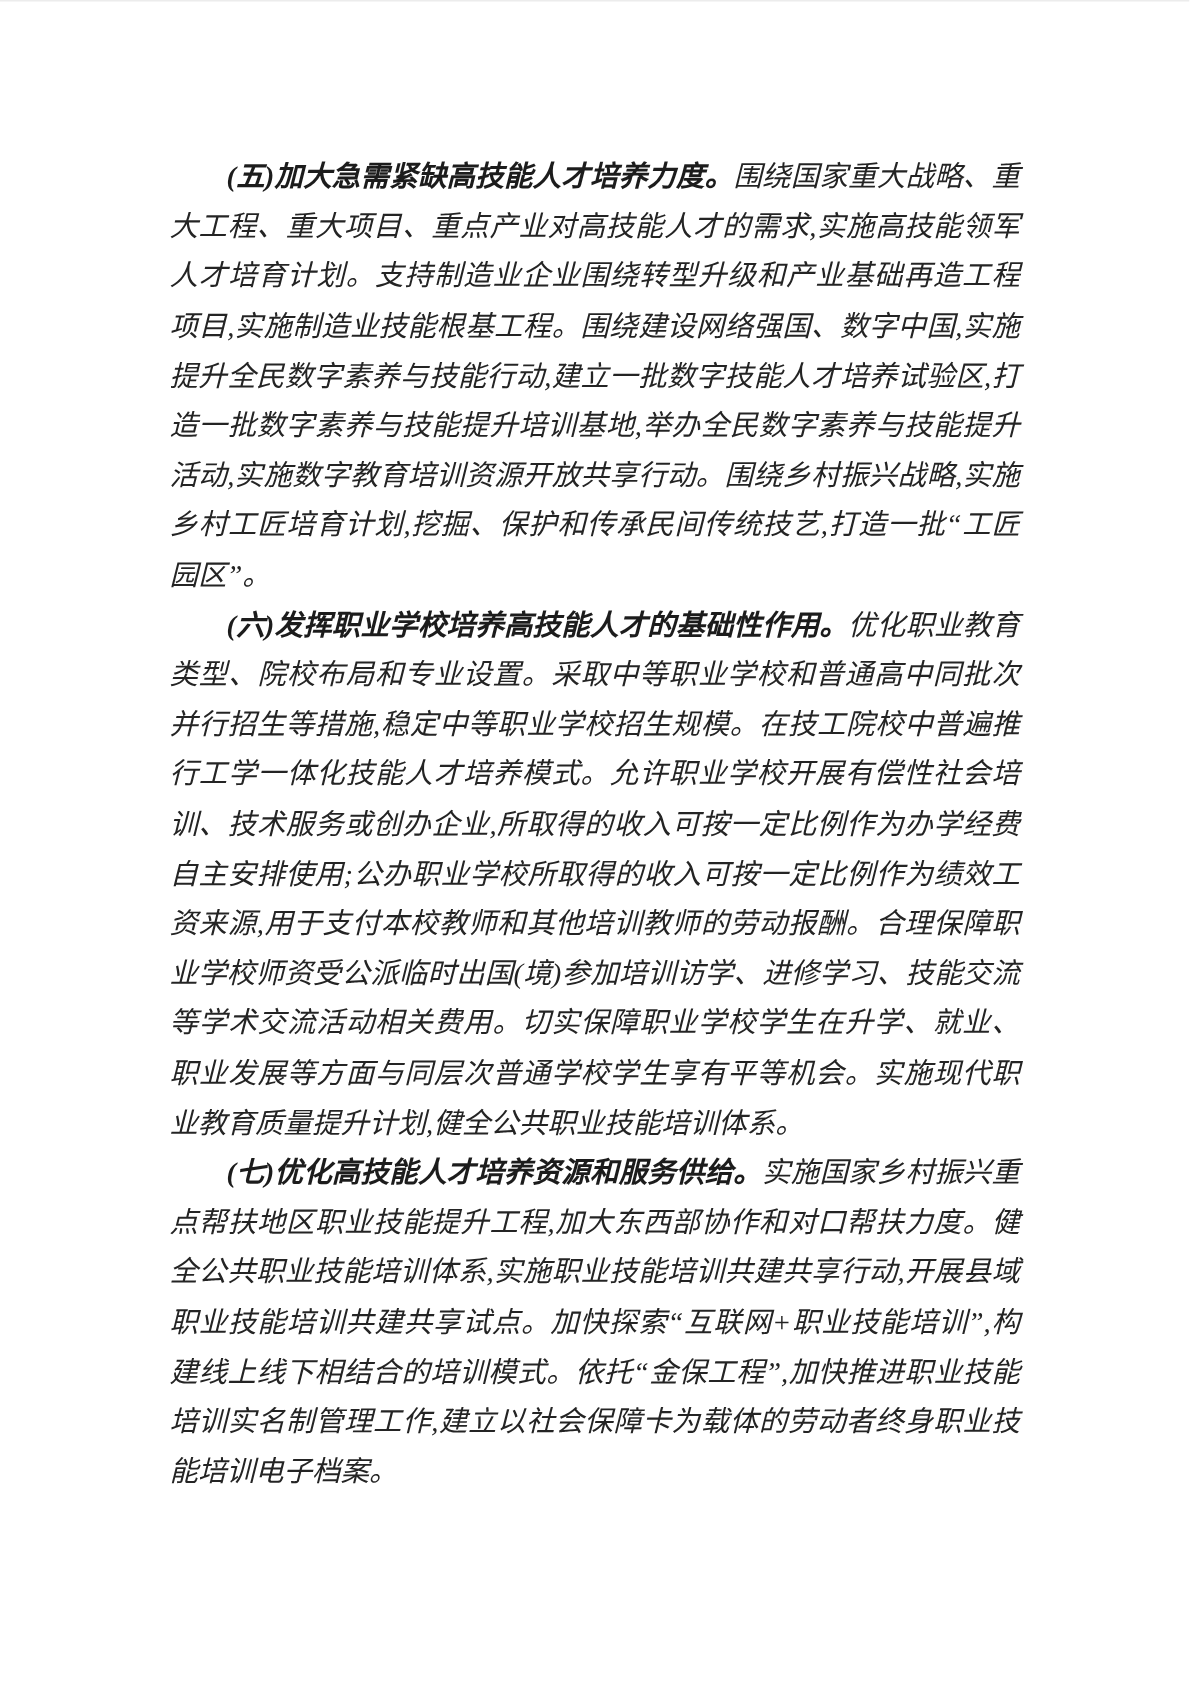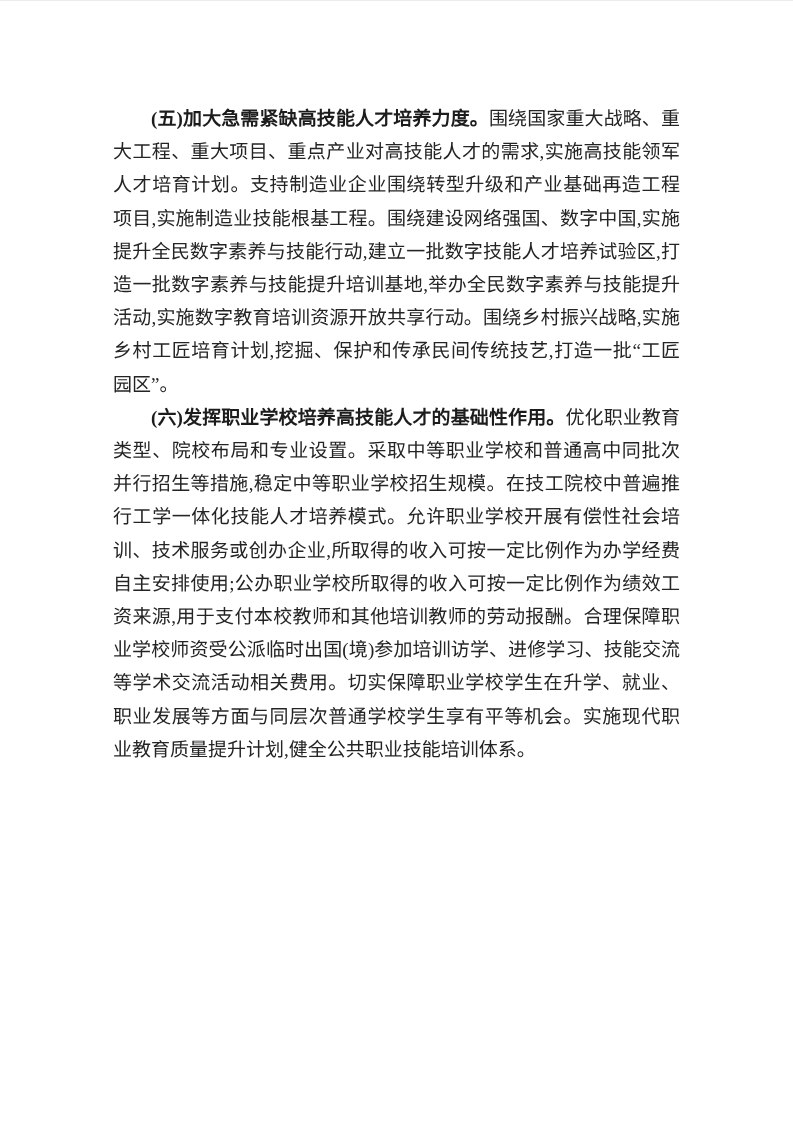--- a/index.html
+++ b/index.html
@@ -1,15 +1,15 @@
 <!DOCTYPE html>
 <html lang="zh-CN"><head>
 <meta charset="utf-8">
 <style>
-  * { margin: 0; padding: 0; box-sizing: border-box; }
+  * { margin: 0; padding: 0; box-sizing: border-box; font-style: italic; }
 
   html, body {
     width: 793px;
     background: #ffffff;
   }
 
   body {
     font-family: "Liberation Serif", "DejaVu Serif", serif;
   }
 
@@ -55,15 +55,18 @@
   <div class="text-block">
 
     <p class="para">
       <span class="para-heading">(五)加大急需紧缺高技能人才培养力度。</span><span class="para-body">围绕国家重大战略、重大工程、重大项目、重点产业对高技能人才的需求,实施高技能领军人才培育计划。支持制造业企业围绕转型升级和产业基础再造工程项目,实施制造业技能根基工程。围绕建设网络强国、数字中国,实施提升全民数字素养与技能行动,建立一批数字技能人才培养试验区,打造一批数字素养与技能提升培训基地,举办全民数字素养与技能提升活动,实施数字教育培训资源开放共享行动。围绕乡村振兴战略,实施乡村工匠培育计划,挖掘、保护和传承民间传统技艺,打造一批“工匠园区”。</span>
     </p>
 
     <p class="para">
       <span class="para-heading">(六)发挥职业学校培养高技能人才的基础性作用。</span><span class="para-body">优化职业教育类型、院校布局和专业设置。采取中等职业学校和普通高中同批次并行招生等措施,稳定中等职业学校招生规模。在技工院校中普遍推行工学一体化技能人才培养模式。允许职业学校开展有偿性社会培训、技术服务或创办企业,所取得的收入可按一定比例作为办学经费自主安排使用;公办职业学校所取得的收入可按一定比例作为绩效工资来源,用于支付本校教师和其他培训教师的劳动报酬。合理保障职业学校师资受公派临时出国(境)参加培训访学、进修学习、技能交流等学术交流活动相关费用。切实保障职业学校学生在升学、就业、职业发展等方面与同层次普通学校学生享有平等机会。实施现代职业教育质量提升计划,健全公共职业技能培训体系。</span>
     </p>
 
+    <p class="para">
+      <span class="para-heading">(七)优化高技能人才培养资源和服务供给。</span><span class="para-body">实施国家乡村振兴重点帮扶地区职业技能提升工程,加大东西部协作和对口帮扶力度。健全公共职业技能培训体系,实施职业技能培训共建共享行动,开展县域职业技能培训共建共享试点。加快探索“互联网+职业技能培训”,构建线上线下相结合的培训模式。依托“金保工程”,加快推进职业技能培训实名制管理工作,建立以社会保障卡为载体的劳动者终身职业技能培训电子档案。</span>
+    </p>
 
   </div>
 </div>
 
 </body></html>

